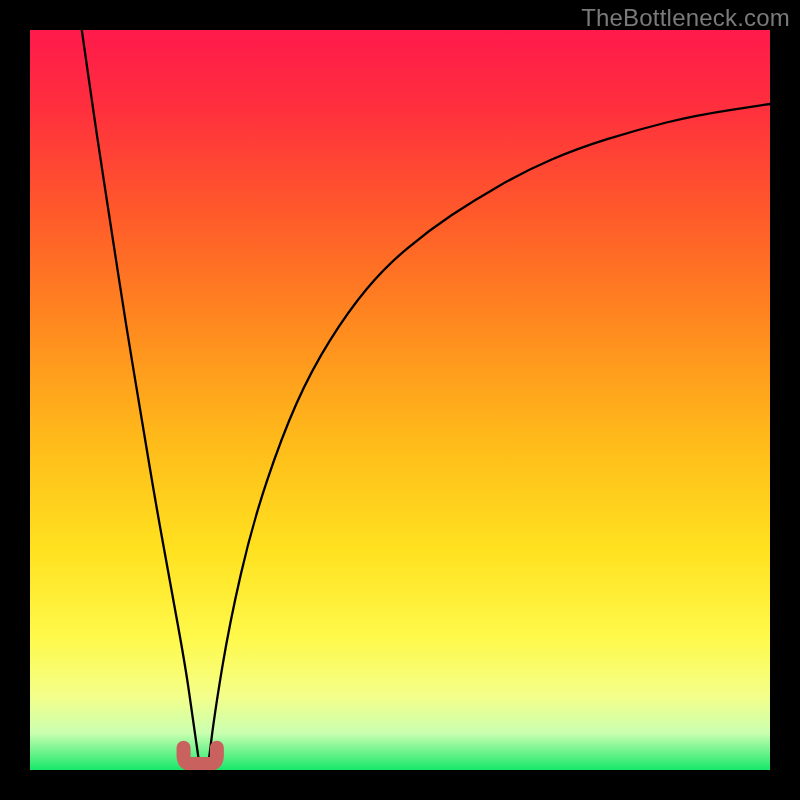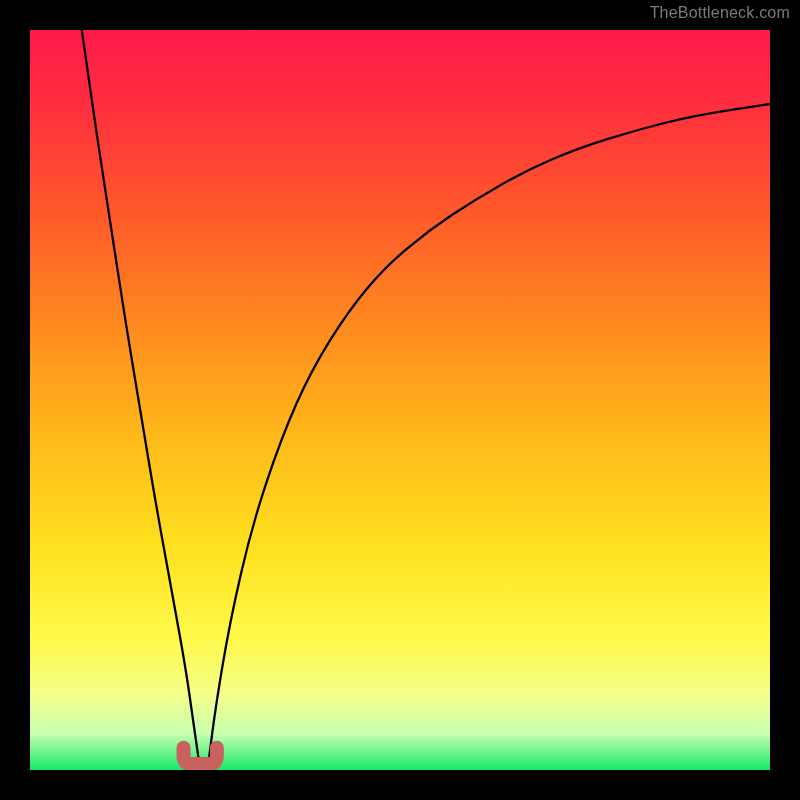--- a/index.html
+++ b/index.html
@@ -22,21 +22,21 @@
     top: 30px;
     left: 30px;
     width: 740px;
     height: 740px;
   }
   .watermark {
     position: absolute;
     top: 4px;
     right: 10px;
     color: #7a7a7a;
-    font-size: 16px;
+    font-size: 24px;
     letter-spacing: 0.2px;
     font-weight: 400;
   }
   svg { display: block; }
 </style>
 </head>
 <body>
 
 <div class="frame">
 

